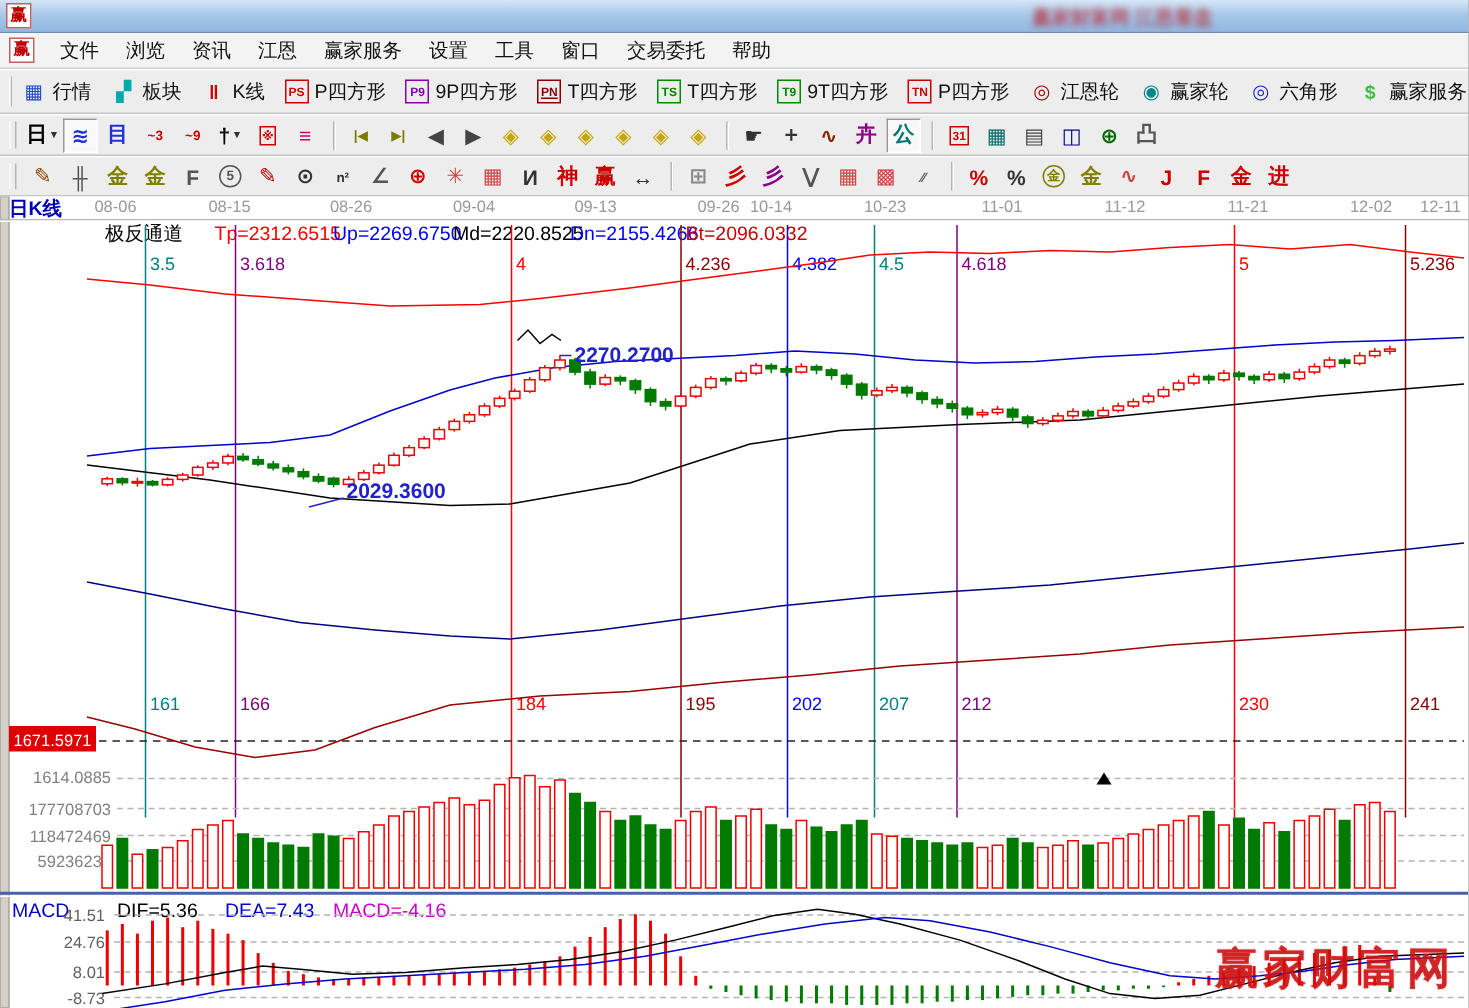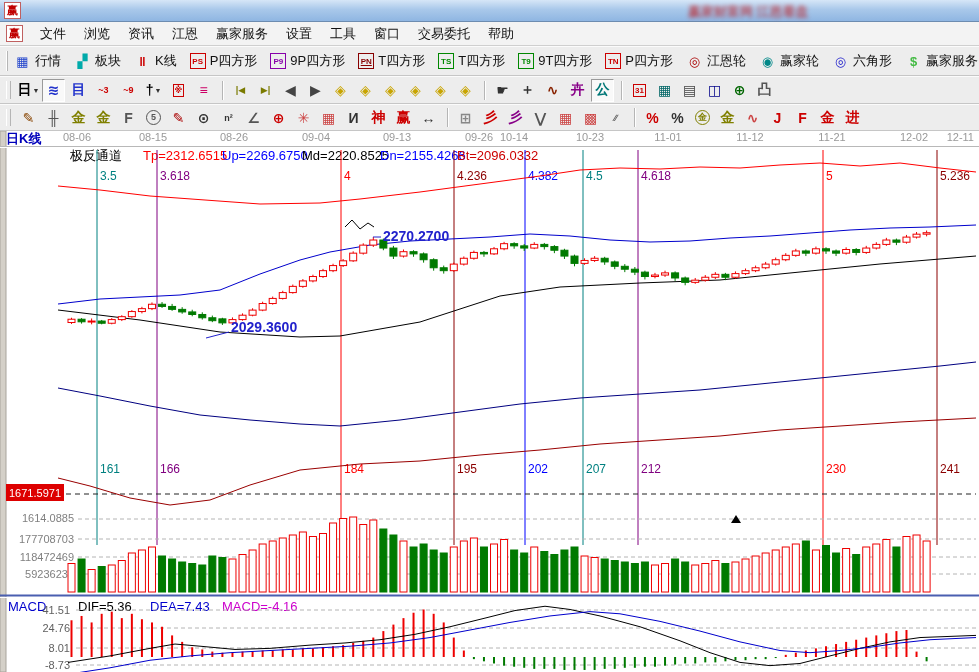--- a/index.html
+++ b/index.html
@@ -755,15 +755,16 @@
           <line x1="876.3000000000001" y1="657" x2="876.3000000000001" y2="635.4" stroke="#ee0000" stroke-width="2"></line>
           <line x1="886.36" y1="657" x2="886.36" y2="633.24" stroke="#ee0000" stroke-width="2"></line>
           <line x1="896.4200000000001" y1="657" x2="896.4200000000001" y2="631.08" stroke="#ee0000" stroke-width="2"></line>
           <line x1="906.48" y1="657" x2="906.48" y2="630" stroke="#ee0000" stroke-width="2"></line>
           <line x1="916.5400000000001" y1="657" x2="916.5400000000001" y2="651.6" stroke="#ee0000" stroke-width="2"></line>
           <line x1="926.6" y1="657" x2="926.6" y2="661.32" stroke="#007a00" stroke-width="2"></line>
         </g>
         <polyline points="68,662.4 110,655.92 150,648.36 175,644.04 200,646.2 235,649.44 270,648.36 310,645.12 345,642.96 380,639.72 415,634.32 450,626.76 485,618.12 515,610.56 545,606.24 570,609.48 600,615.96 640,626.76 680,640.8 710,652.68 740,662.4 770,665.64 800,663.48 830,655.92 860,648.36 890,641.88 920,637.56 976,635.4" fill="none" stroke="#000000" stroke-width="1"></polyline>
         <polyline points="68,674.28 110,667.8 150,660.24 190,655.92 230,652.68 270,650.52 310,648.36 350,646.2 390,642.96 430,637.56 470,630 510,622.44 550,615.96 590,611.64 620,613.8 660,621.36 700,631.08 740,641.88 780,650.52 810,652.68 840,650.52 870,647.28 900,642.96 930,639.72 976,637.56" fill="none" stroke="#0000cc" stroke-width="1"></polyline>
       </svg>
+    <div id="big-watermark">赢家财富网</div>
   </div>
 
 </div>
 
 </body></html>

